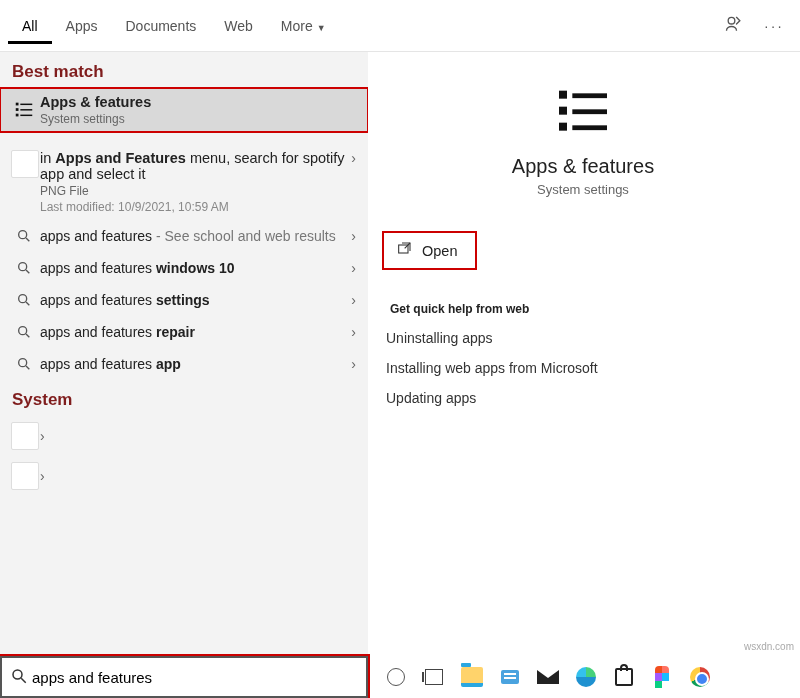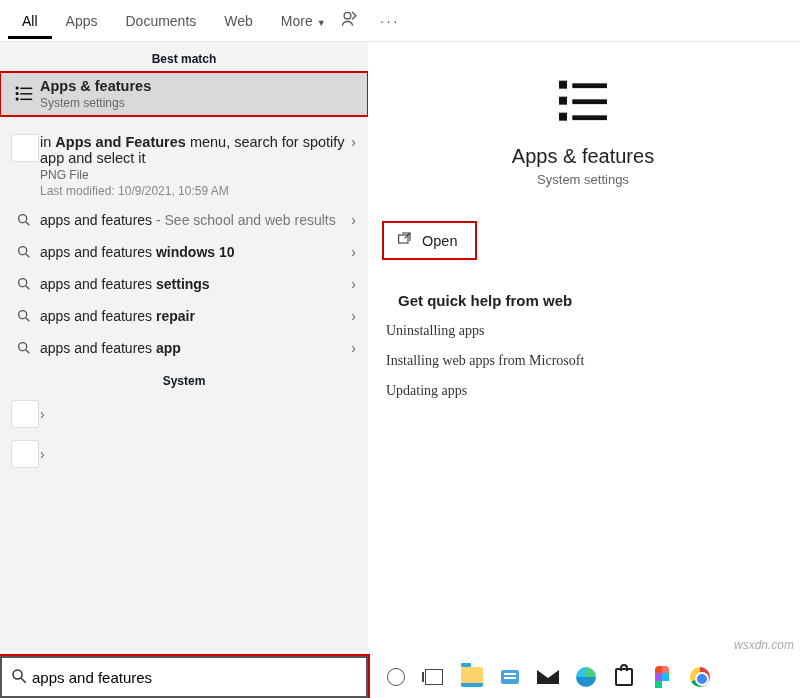--- a/index.html
+++ b/index.html
@@ -1,47 +1,47 @@
 <!DOCTYPE html>
 <html><head>
 <meta charset="utf-8">
 <style>
   * { box-sizing: border-box; margin: 0; padding: 0; }
   body { font-family: "Segoe UI", Arial, sans-serif; font-size: 14px; color: #222; background: #fff; width: 800px; height: 698px; overflow: hidden; position: relative; }
-  .top { display: flex; align-items: center; height: 42px; border-bottom: 1px solid #e5e5e5; padding: 0 16px 0 8px; }
+  .top { display: flex; justify-content: space-between; align-items: center; height: 52px; border-bottom: 1px solid #e5e5e5; padding: 0 16px 0 8px; }
   .tabs { display: flex; gap: 0; }
   .tab { padding: 11px 14px 10px; font-size: 14px; color: #555; cursor: pointer; }
   .tab.active { color: #000; font-weight: 400; border-bottom: 3px solid #000; padding-bottom: 7px; }
   .more-caret { font-size: 9px; margin-left: 4px; color: #555; }
   .top-icons { display: flex; gap: 20px; align-items: center; color: #555; }
   .main { display: flex; height: 614px; }
   .left { width: 368px; background: #f3f3f3; display: flex; flex-direction: column; overflow: hidden; }
   .right { flex: 1; background: #fff; padding: 16px 20px 0 18px; }
-  .section-h { font-size: 12px; font-weight: 600; color: #0f172a; padding: 10px 12px 6px; text-align: center; }
+  .section-h { font-size: 17px; font-weight: 600; color: #7f1d1d; padding: 10px 12px 6px; }
   .item { display: flex; align-items: center; padding: 6px 12px 6px 8px; cursor: pointer; }
   .item .ic { width: 32px; display:flex; justify-content:center; font-size: 16px; color:#555; }
   .item .body { flex: 1; padding-right:6px;}
   .item .chev { font-size: 14px; color: #666; }
   .item.sel { background: #d9d9d9; }
   .item.sel-box { outline: 2px solid #c00; outline-offset: -1px; }
   .ttl { font-size: 14.5px; color:#222; }
   .sub { font-size: 12px; color: #666; margin-top:2px;}
   .mod { font-size: 12px; color: #888; margin-top:2px;}
   .webrow .ttl { font-size: 14px; }
   .webrow { padding-top:8px; padding-bottom:8px;align-items:center;}
   .srch-ic svg { width:16px; height:16px; }
   .thumb { width:28px; height:28px; background:#fff; border:1px solid #ddd; border-radius:2px; margin-left:2px;}
   .right .hero { text-align:center; padding: 12px 0 10px; }
   .hero-icon { display:inline-block; margin-bottom:8px;}
   .right h2 { font-weight:400; font-size:20px; }
   .right .hsub { font-size:13px; color:#666; margin-top:4px;}
   .open { display:inline-flex; align-items:center; gap:10px; padding:8px 18px 8px 12px; margin:24px 0 0 -4px; border:2px solid #c00; cursor:pointer; font-size:14.5px;}
   .open svg{width:16px;height:16px;}
-  .quick-h { font-weight:600; font-size:15px; margin:32px 12px 14px; }
-  .quick-list div { font-size:14px; color:#333; margin-bottom:14px; cursor:pointer;font-family:Liberation Serif, serif;}
+  .quick-h { font-weight:600; font-size:12px; margin:32px 4px 14px; }
+  .quick-list div { font-size:14px; color:#333; margin-bottom:14px; cursor:pointer;}
   .taskbar { position:absolute; bottom:0; left:0; right:0; height:42px; display:flex; background:#fff;}
   .searchbox { width:368px; display:flex; align-items:center; border:2px solid #555; outline:2px solid #c00; outline-offset:0; padding:0 8px; background:#fff;}
   .searchbox input { flex:1; border:none; outline:none; font-size:15px; padding:4px;}
   .tb-rest { flex:1; display:flex; align-items:center; gap:10px; padding-left:14px;}
   .tb-ic { width:28px; height:28px; display:flex; align-items:center; justify-content:center; font-size:18px;}
   .cortana { width:18px; height:18px; border:1.5px solid #555; border-radius:50%;}
   .fe-ic{width:22px;height:20px;background:linear-gradient(#ffd36b,#ffd36b);border-bottom:4px solid #2aa7e1;border-radius:2px;position:relative;}
   .fe-ic::before{content:"";position:absolute;top:-4px;left:0;width:10px;height:4px;background:#2aa7e1;border-radius:1px;}
   .edge{width:20px;height:20px;border-radius:50%;background:conic-gradient(#47d17c 0 90deg,#1f91d0 90deg 270deg,#34c1ed 270deg 360deg);}
   .store{width:18px;height:18px;border:2px solid #222;border-radius:2px;position:relative;}
@@ -50,21 +50,21 @@
   .figma span{height:33%;}
   .figma span:nth-child(1){background:linear-gradient(to right,#f24e1e 50%,#ff7262 50%);border-radius:4px 4px 0 0;}
   .figma span:nth-child(2){background:linear-gradient(to right,#a259ff 50%,#1abcfe 50%);}
   .figma span:nth-child(3){background:linear-gradient(to right,#0acf83 50%,transparent 50%);border-radius:0 0 4px 0;}
   .chrome{width:20px;height:20px;border-radius:50%;background:conic-gradient(#db4437 0 120deg,#0f9d58 120deg 240deg,#ffcd40 240deg 360deg);position:relative;}
   .chrome::after{content:"";position:absolute;top:5px;left:5px;width:10px;height:10px;border-radius:50%;background:#4285f4;border:2px solid #fff;}
   .taskv{width:18px;height:16px;border:1.5px solid #444;position:relative;}
   .taskv::after{content:"";position:absolute;left:-4px;top:2px;bottom:2px;width:1.5px;background:#444;}
   .mail{width:22px;height:14px;background:#222;clip-path:polygon(0 0,100% 0,100% 100%,0 100%);position:relative;}
   .mail::after{content:"";position:absolute;left:0;right:0;top:0;border-left:11px solid transparent;border-right:11px solid transparent;border-top:8px solid #fff;}
-  .wmark{position:absolute;right:6px;bottom:46px;font-size:12px;color:#aaa;font-style:italic;}
+  .wmark{position:absolute;right:6px;bottom:46px;font-size:10px;color:#aaa;}
 </style>
 </head>
 <body>
 
 <div class="top">
   <div class="tabs">
     <div class="tab active">All</div>
     <div class="tab">Apps</div>
     <div class="tab">Documents</div>
     <div class="tab">Web</div>

